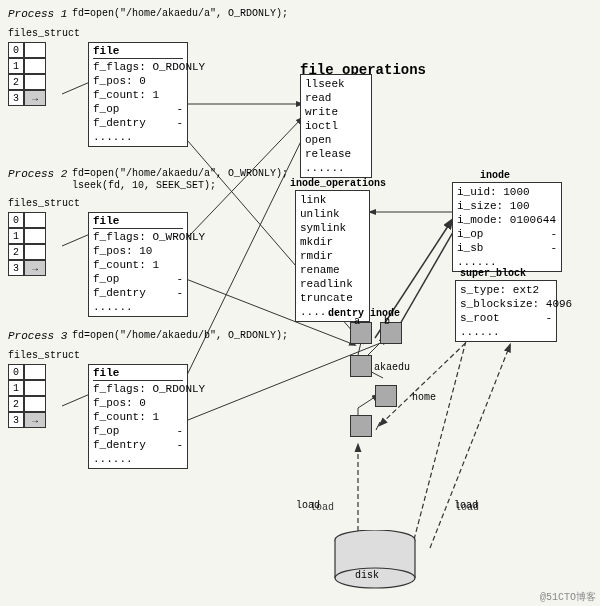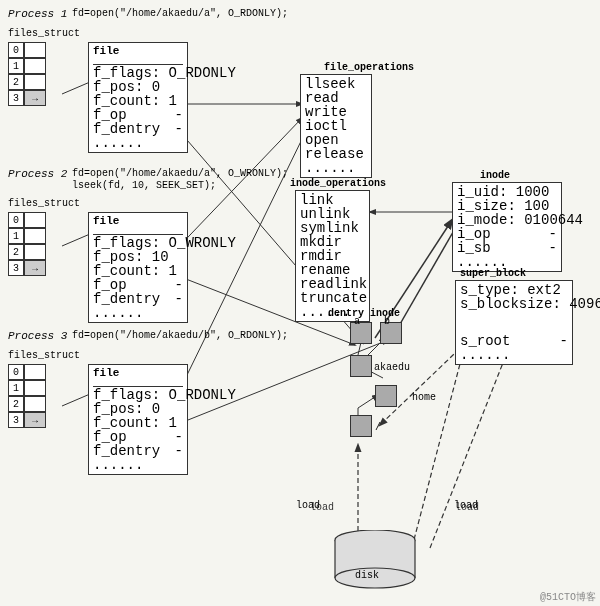--- a/index.html
+++ b/index.html
@@ -22,24 +22,24 @@
       position: absolute;
       border: 1px solid #333;
       background: #fff;
       padding: 2px 4px;
     }
     .box-title {
       font-weight: bold;
       font-size: 11px;
       border-bottom: 1px solid #333;
       margin-bottom: 1px;
-      padding-bottom: 7px;
+      padding-bottom: 1px;
     }
     .box-row {
-      font-size: 14px;
+      font-size: 11px;
       line-height: 14px;
       white-space: nowrap;
     }
     .section-label {
       position: absolute;
       font-weight: normal;
       font-size: 11px;
     }
     .section-sublabel {
       position: absolute;
@@ -241,21 +241,21 @@
         <span>f_op</span>
         <span>-</span>
       </div>
     <div class="box-row" style="display:flex;justify-content:space-between;">
         <span>f_dentry</span>
         <span>-</span>
       </div>
     <div class="box-row">......</div>
   </div>
 
-  <div style="position:absolute;top:62px;left:300px;font-size:10px;font-weight:bold;margin-left:24px;">file_operations</div>
+  <div style="position:absolute;top:62px;left:300px;font-size:14px;font-weight:bold;">file_operations</div>
   <div class="box" style="top:74px;left:300px;width:72px;">
     <div class="box-row">llseek</div>
     <div class="box-row">read</div>
     <div class="box-row">write</div>
     <div class="box-row">ioctl</div>
     <div class="box-row">open</div>
     <div class="box-row">release</div>
     <div class="box-row">......</div>
   </div>
 
@@ -282,24 +282,24 @@
         <span>-</span>
       </div>
     <div class="box-row" style="display:flex;justify-content:space-between;">
         <span>i_sb</span>
         <span>-</span>
       </div>
     <div class="box-row">......</div>
   </div>
 
   <div style="position:absolute;top:268px;left:460px;font-size:10px;font-weight:bold;">super_block</div>
-  <div class="box" style="top:280px;left:455px;width:118px;">
+  <div class="box" style="top:280px;left:455px;width:102px;">
     <div class="box-row">s_type: ext2</div>
     <div class="box-row">s_blocksize: 4096</div>
-    <div class="box-row" style="display:flex;justify-content:space-between;margin-top:23px;">
+    <div class="box-row" style="display:flex;justify-content:space-between;">
         <span>s_root</span>
         <span>-</span>
       </div>
     <div class="box-row">......</div>
   </div>
 
   <div style="position:absolute;top:308px;left:328px;font-size:10px;font-weight:bold;">dentry inode</div>
 
   <div class="dentry-box" style="top:322px;left:350px;"></div>
   <div style="position:absolute;top:316px;left:354px;font-size:10px;">a</div>

